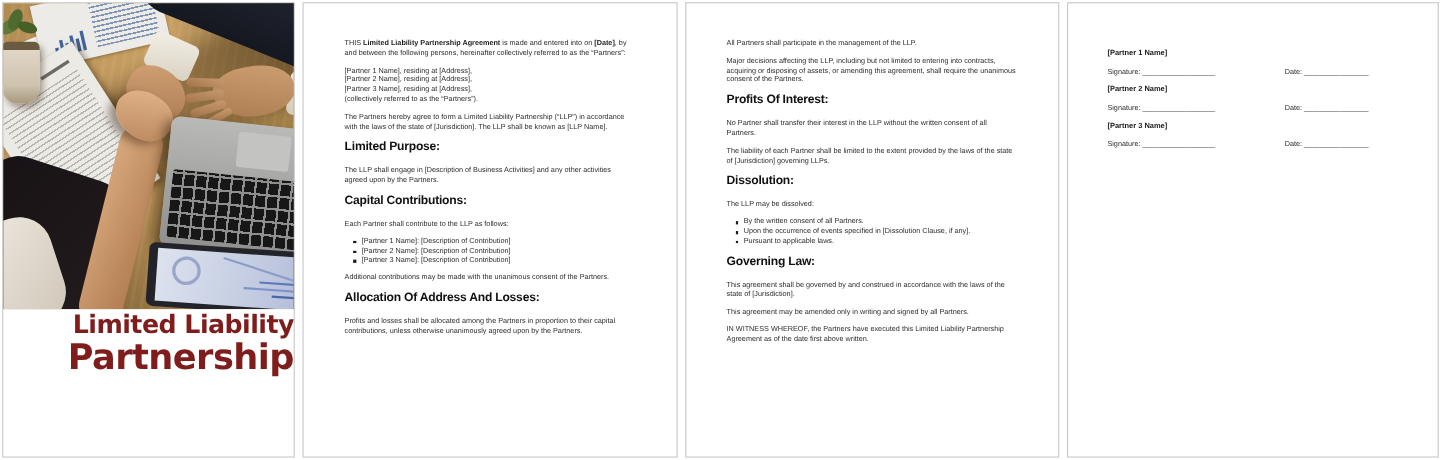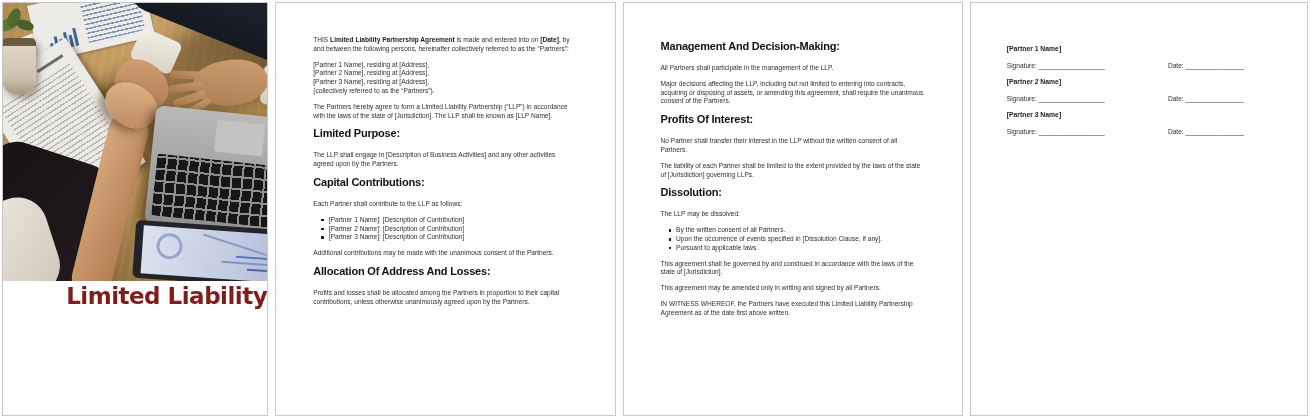--- a/index.html
+++ b/index.html
@@ -175,20 +175,21 @@
           <div class="ring"></div>
           <div class="diag"></div>
           <div class="bar b1"></div>
           <div class="bar b2"></div>
           <div class="bar b3"></div>
         </div>
       </div>
     </div>
     <div class="cover-title">
       <div class="t1">Limited Liability</div>
+      <div class="t2">Partnership</div>
     </div>
   </div>
 
   <div class="page doc">
     <p><span>THIS </span><b>Limited Liability Partnership Agreement</b><span> is made and entered into on </span><b>[Date]</b><span>, by and between the following persons, hereinafter collectively referred to as the “Partners”:</span></p>
     <div class="group">
       <div class="line">[Partner 1 Name], residing at [Address],</div>
       <div class="line">[Partner 2 Name], residing at [Address],</div>
       <div class="line">[Partner 3 Name], residing at [Address],</div>
       <div class="line">(collectively referred to as the “Partners”).</div>
@@ -211,21 +212,20 @@
           <span class="dot"></span>
           <span>[Partner 3 Name]: [Description of Contribution]</span>
         </li>
     </ul>
     <p>Additional contributions may be made with the unanimous consent of the Partners.</p>
     <h2>Allocation Of Address And Losses:</h2>
     <p>Profits and losses shall be allocated among the Partners in proportion to their capital contributions, unless otherwise unanimously agreed upon by the Partners.</p>
   </div>
 
   <div class="page doc">
-    <h2>Management And Decision-Making:</h2>
     <p>All Partners shall participate in the management of the LLP.</p>
     <p>Major decisions affecting the LLP, including but not limited to entering into contracts, acquiring or disposing of assets, or amending this agreement, shall require the unanimous consent of the Partners.</p>
     <h2>Profits Of Interest:</h2>
     <p>No Partner shall transfer their interest in the LLP without the written consent of all Partners.</p>
     <p>The liability of each Partner shall be limited to the extent provided by the laws of the state of [Jurisdiction] governing LLPs.</p>
     <h2>Dissolution:</h2>
     <p>The LLP may be dissolved:</p>
     <ul>
       <li>
           <span class="dot"></span>
@@ -233,20 +233,21 @@
         </li>
       <li>
           <span class="dot"></span>
           <span>Upon the occurrence of events specified in [Dissolution Clause, if any].</span>
         </li>
       <li>
           <span class="dot"></span>
           <span>Pursuant to applicable laws.</span>
         </li>
     </ul>
+    <h2>Governing Law:</h2>
     <p>This agreement shall be governed by and construed in accordance with the laws of the state of [Jurisdiction].</p>
     <p>This agreement may be amended only in writing and signed by all Partners.</p>
     <p>IN WITNESS WHEREOF, the Partners have executed this Limited Liability Partnership Agreement as of the date first above written.</p>
   </div>
 
   <div class="page sig-page">
     <div>
       <div class="sig-name">[Partner 1 Name]</div>
       <div class="sig-row">
         <span class="sig-cell">Signature: __________________</span>

